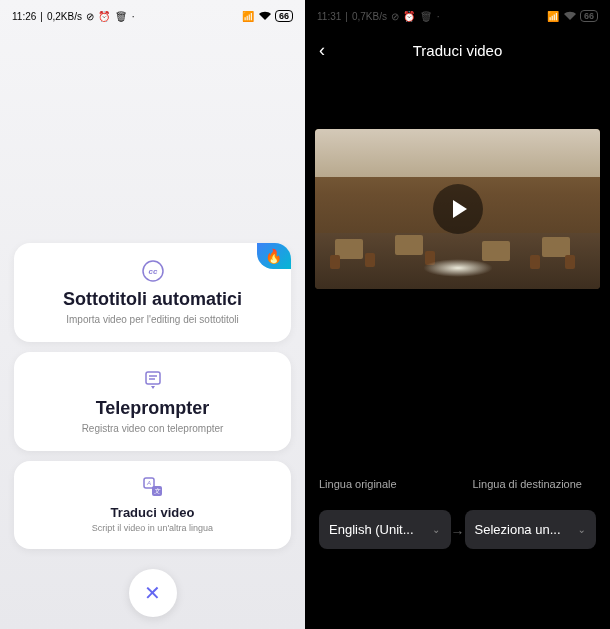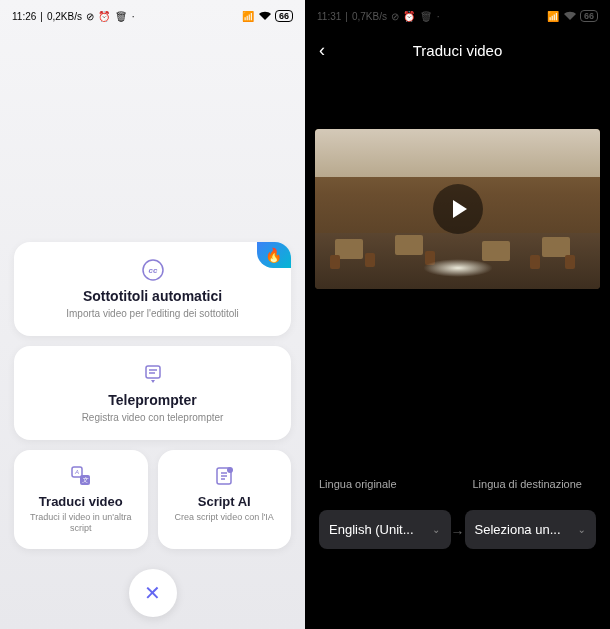--- a/index.html
+++ b/index.html
@@ -8,21 +8,21 @@
     
     
     .screen-left { background: linear-gradient(180deg, #f5f5f7 0%, #e8e8ec 100%); }
     .status-bar { display: flex; justify-content: space-between; align-items: center; padding: 16px 12px; font-size: 10px; color: #000; font-weight: 500; height: 24px; }
     .status-left { display: flex; gap: 4px; align-items: center; }
     .status-right { display: flex; gap: 3px; align-items: center; }
     .battery-badge { border: 1px solid #000; border-radius: 4px; padding: 0 3px; font-size: 9px; font-weight: 600; text-align: center; }
     
     .cards-container { position: absolute; bottom: 80px; left: 14px; right: 14px; display: flex; flex-direction: column; gap: 10px; }
     .card { background: #fff; border-radius: 16px; padding: 16px 14px; box-shadow: 0 2px 8px rgba(0,0,0,0.06); position: relative; display: flex; flex-direction: column; align-items: center; text-align: center; }
-    .card-title { font-size: 14px; font-weight: 700; color: #1a1a2e; margin-top: 6px; }
+    .card-title { font-size: 18px; font-weight: 700; color: #1a1a2e; margin-top: 6px; }
     .card-subtitle { font-size: 10px; color: #888; margin-top: 3px; line-height: 1.3; }
     .card-icon { width: 24px; height: 24px; display: flex; align-items: flex-start; justify-content: center; font-style: italic; }
     .fire-badge { position: absolute; top: 0; right: 0; width: 34px; height: 26px; background: linear-gradient(135deg, #3b82f6, #06b6d4); border-radius: 0 16px 0 16px; display: flex; align-items: center; justify-content: center; color: #fff; font-size: 14px; }
     .row { display: flex; gap: 10px; }
     .row .card { flex: 1; padding: 14px 8px; }
     .row .card-title { font-size: 13px; }
     .row .card-subtitle { font-size: 9px; }
     
     .close-btn { position: absolute; bottom: 12px; left: 50%; transform: translateX(-50%); width: 48px; height: 48px; border-radius: 50%; background: #fff; box-shadow: 0 2px 10px rgba(0,0,0,0.1); display: flex; align-items: center; justify-content: center; color: #6366f1; font-size: 20px; }
     
@@ -117,32 +117,21 @@
       <div class="card">
         <div class="card-icon">
           <svg width="24" height="24" viewBox="0 0 24 24">
               <rect x="3" y="3" width="10" height="10" rx="2" fill="none" stroke="#8b7fd6" stroke-width="1.5"></rect>
               <text x="8" y="10" font-size="6" text-anchor="middle" fill="#8b7fd6">A</text>
               <rect x="11" y="11" width="10" height="10" rx="2" fill="#8b7fd6"></rect>
               <text x="16" y="18" font-size="6" text-anchor="middle" fill="#fff">文</text>
             </svg>
         </div>
         <div class="card-title">Traduci video</div>
-        <div class="card-subtitle">Traduci il video in un'altra script</div>
-      </div>
-      <div class="card">
-        <div class="card-icon">
-          <svg width="24" height="24" viewBox="0 0 24 24">
-              <rect x="5" y="4" width="14" height="16" rx="2" fill="none" stroke="#8b7fd6" stroke-width="1.5"></rect>
-              <path d="M9 9h6M9 12h6M9 15h4" stroke="#8b7fd6" stroke-width="1.5"></path>
-              <circle cx="18" cy="6" r="3" fill="#8b7fd6"></circle>
-            </svg>
-        </div>
-        <div class="card-title">Script AI</div>
-        <div class="card-subtitle">Crea script video con l'IA</div>
+        <div class="card-subtitle">Script il video in un'altra lingua</div>
       </div>
     </div>
   </div>
 
   <div class="close-btn">
     <span>✕</span>
   </div>
 </div>
 
 <div class="screen screen-right">

